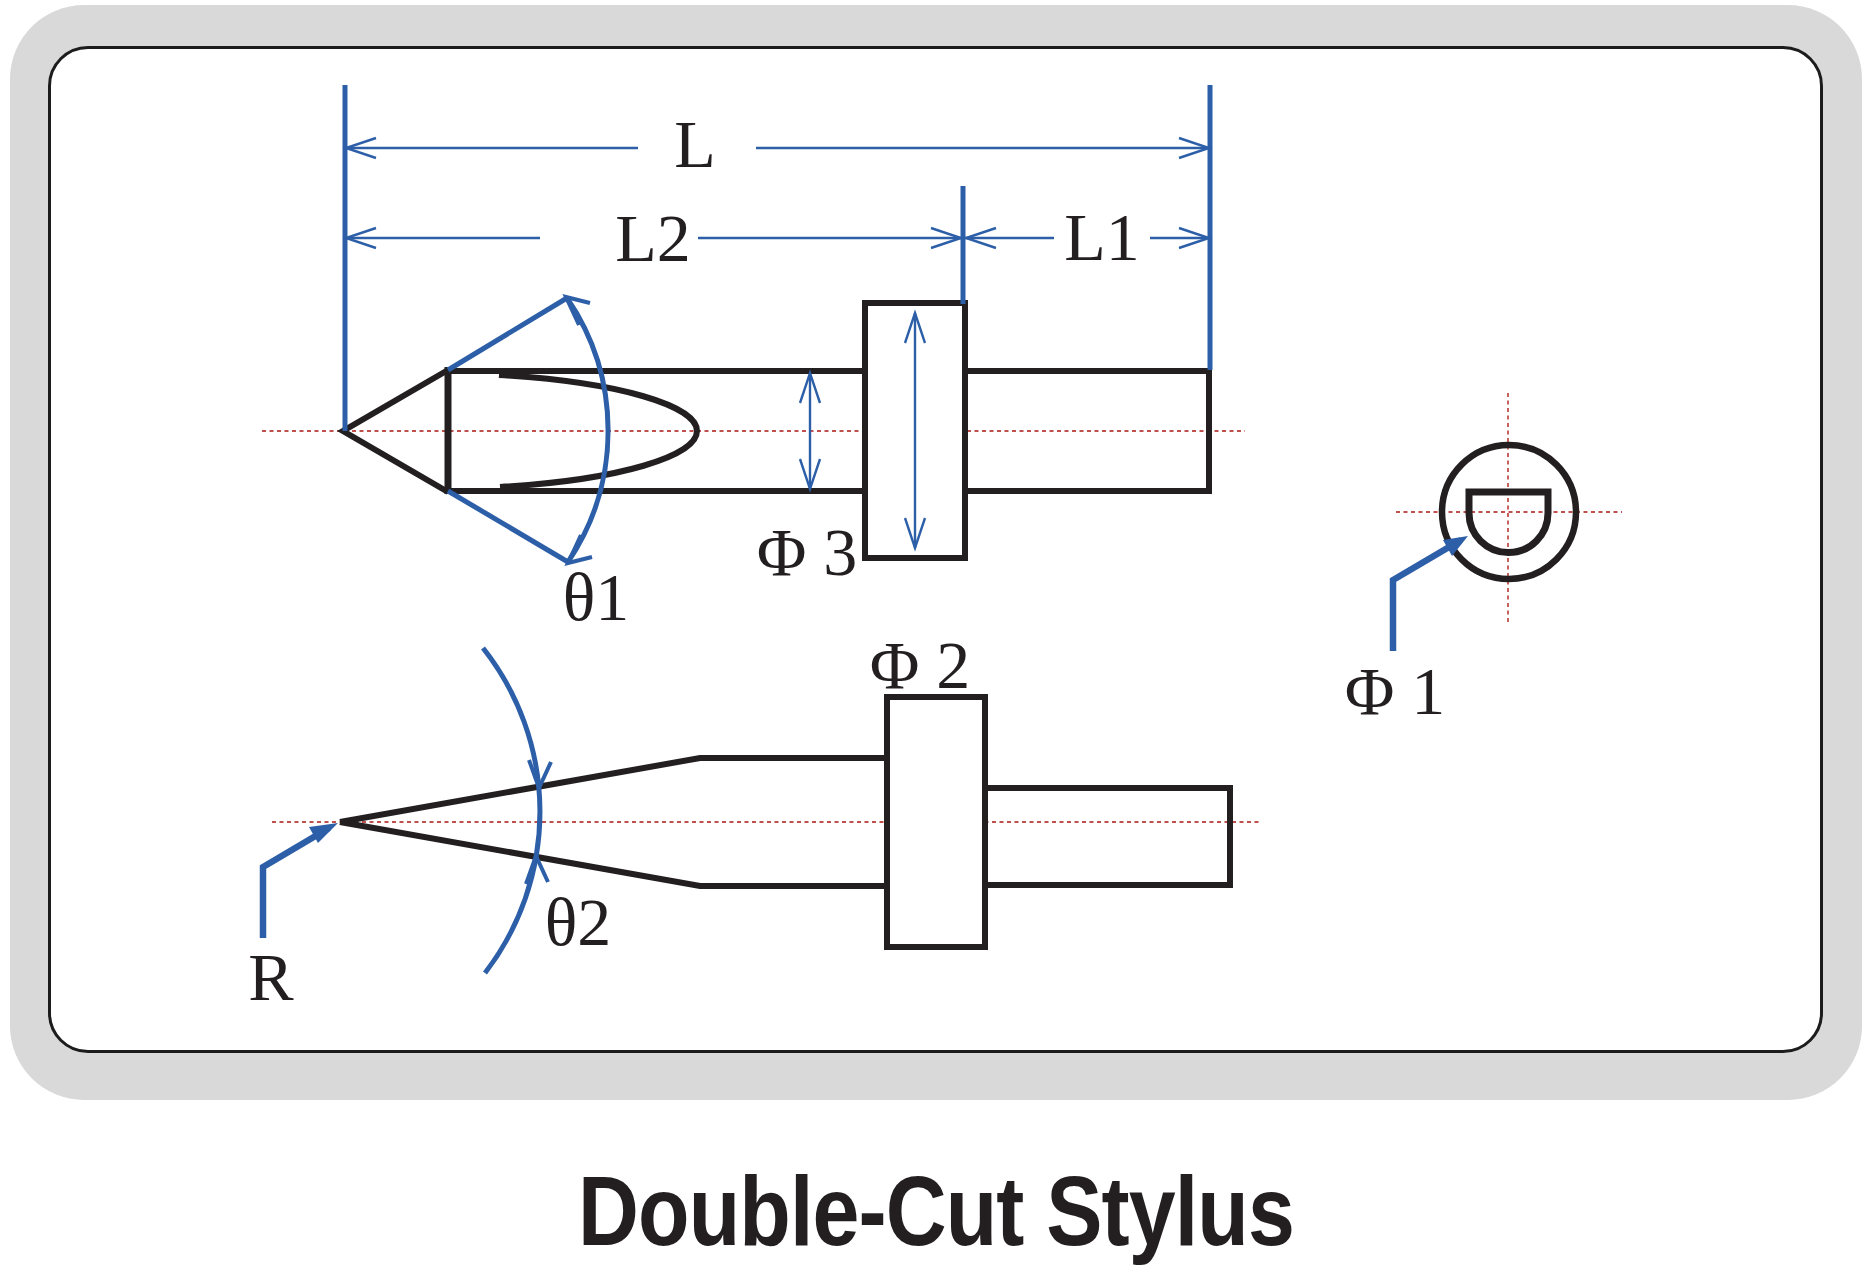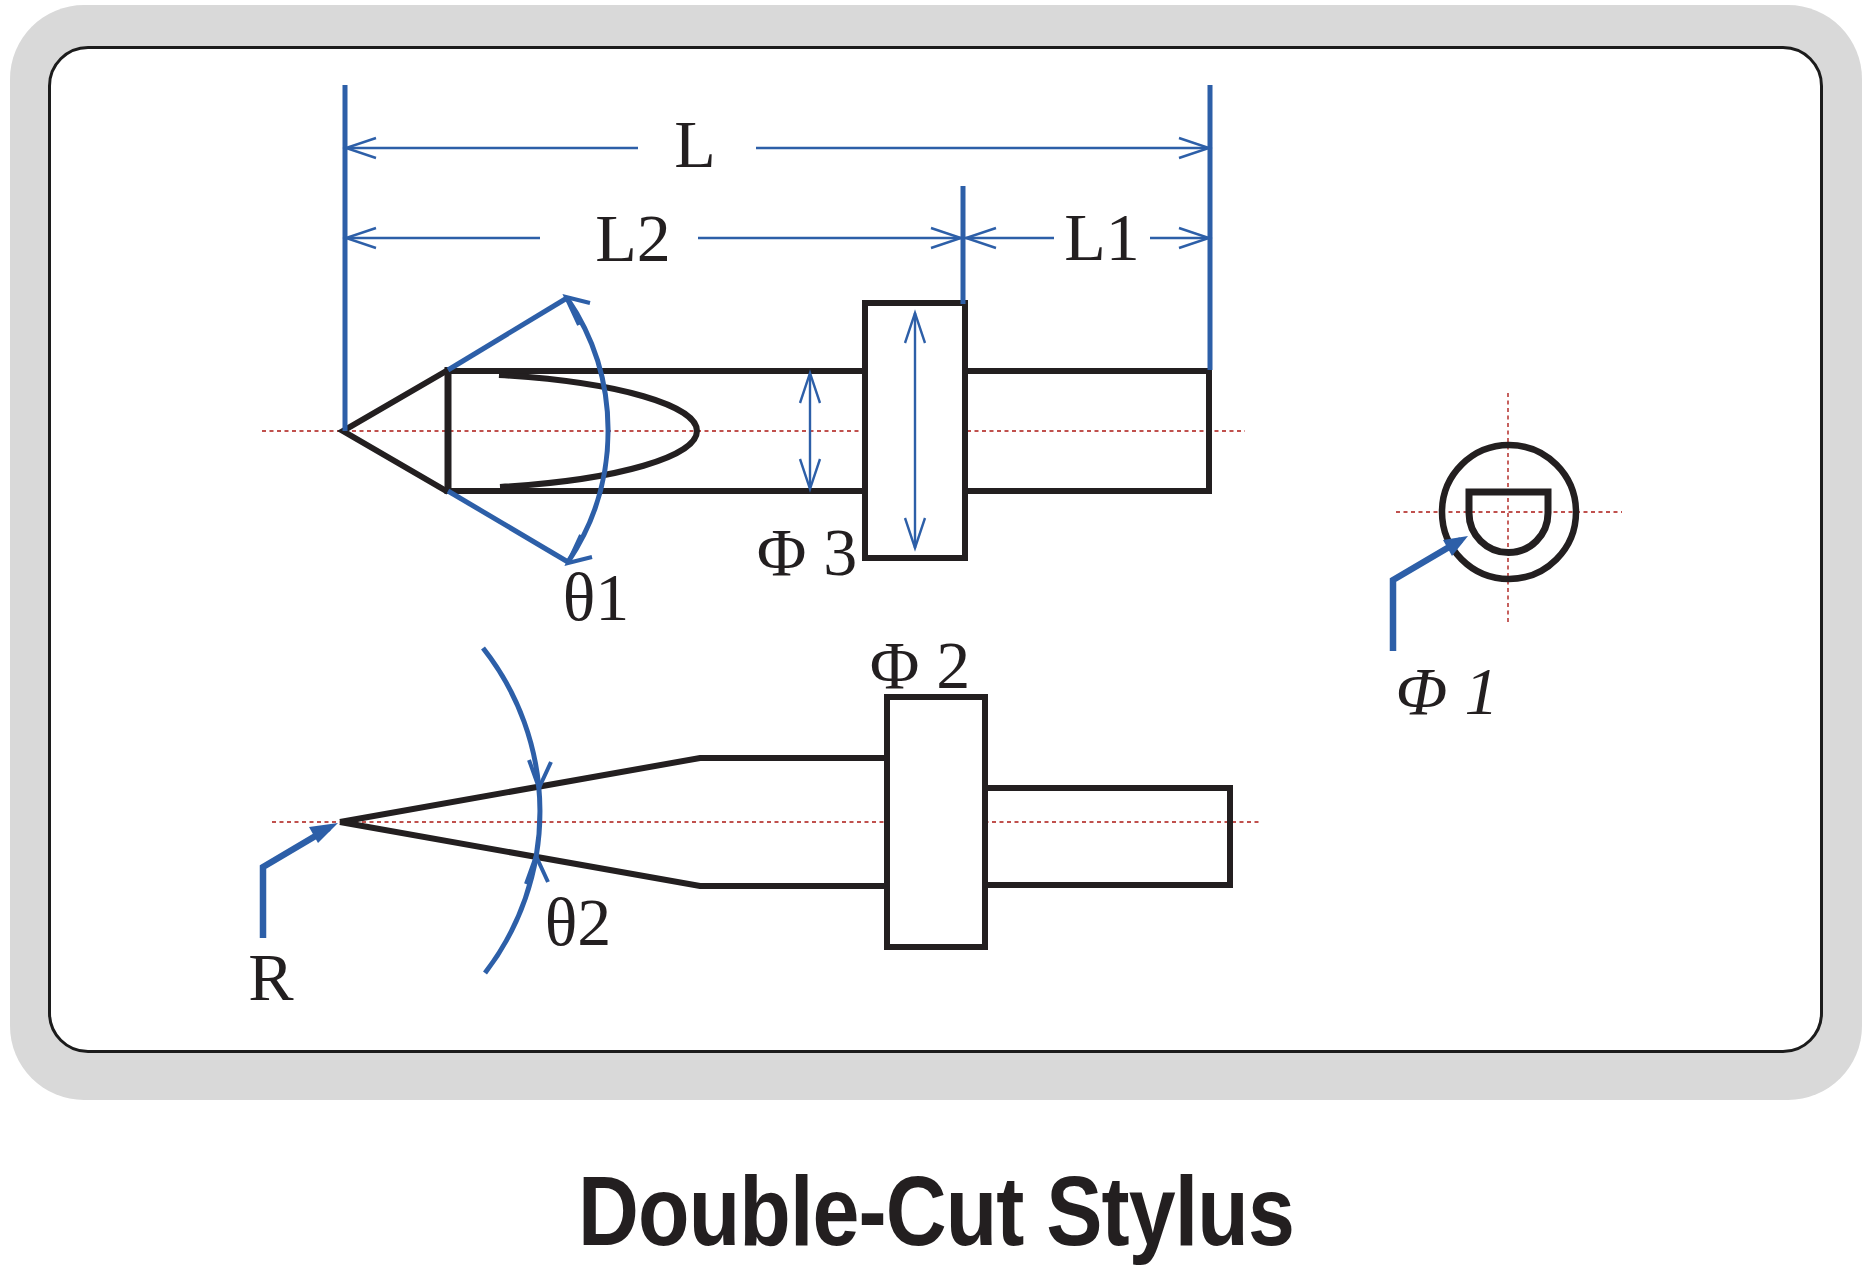--- a/index.html
+++ b/index.html
@@ -113,23 +113,23 @@
       </g>
 
       <g>
         <path stroke-width="6.5" d="M 1393 651 V 580 L 1461 540"></path>
         <polygon points="1468,536 1452,556 1443,540" fill="#2d5fa8" stroke="none"></polygon>
       </g>
     </g>
   </svg>
 
   <span class="dim-label" style="left:695px;top:144px;">L</span>
-  <span class="dim-label" style="left:633px;top:238px;">L2</span>
+  <span class="dim-label" style="left:653px;top:238px;">L2</span>
   <span class="dim-label" style="left:1102px;top:237px;text-align:center;">L1</span>
   <span class="dim-label" style="left:807px;top:552px;text-align:right;">Φ 3</span>
   <span class="dim-label" style="left:920px;top:621px;margin-top:44px;">Φ 2</span>
   <span class="dim-label" style="left:596px;top:597px;">θ1</span>
   <span class="dim-label" style="left:561px;top:922px;margin-left:17px;">θ2</span>
   <span class="dim-label" style="left:271px;top:977px;">R</span>
-  <span class="dim-label" style="left:1447px;top:691px;font-style:italic;">Φ 1</span>
+  <span class="dim-label" style="left:1395px;top:691px;">Φ 1</span>
 
   <div id="title">Double-Cut Stylus</div>
 </div>
 
 </body></html>

